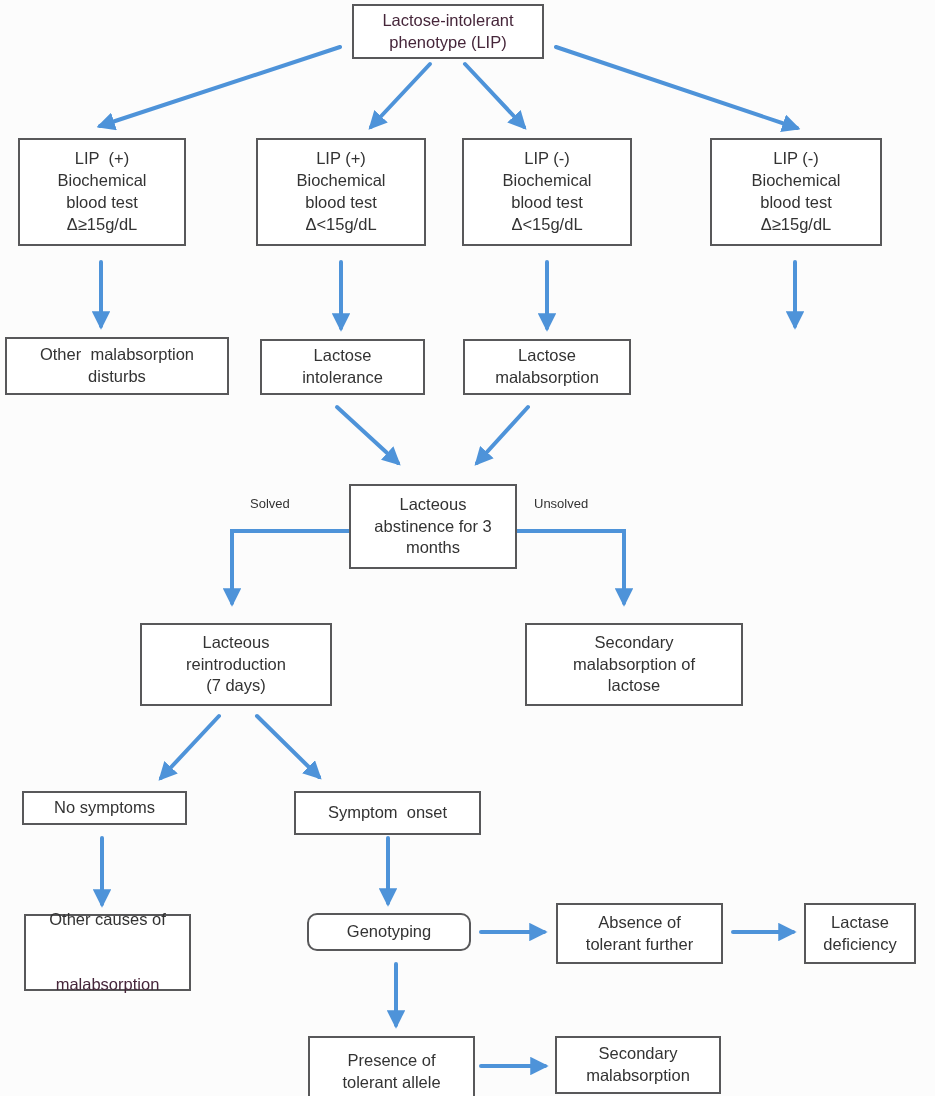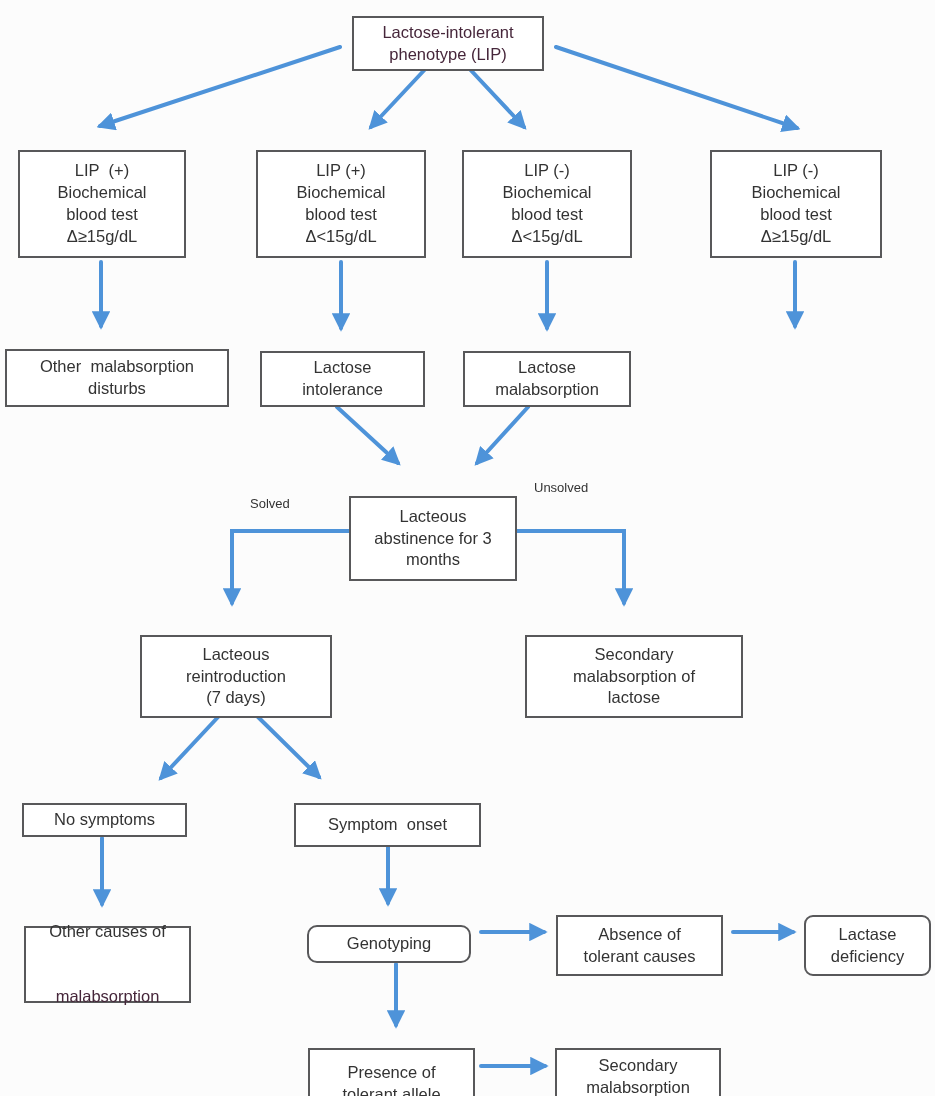--- a/index.html
+++ b/index.html
@@ -16,21 +16,21 @@
   .arrows line,.arrows polyline{
     stroke:var(--arrow);stroke-width:4;fill:none;stroke-linecap:round;
     stroke-linejoin:miter;
   }
   .arrows .head{fill:var(--arrow);}
   .node{
     position:absolute;box-sizing:border-box;
     border:2px solid var(--box-border);background:#ffffff;
     display:flex;align-items:center;justify-content:center;
     text-align:center;color:var(--text);
-    font-size:16.5px;line-height:1.32;white-space:pre-wrap;margin-top:12px;
+    font-size:16.5px;line-height:1.32;white-space:pre-wrap;
   }
   .node.accent{color:var(--accent-text);}
   .node .accent-line{color:var(--accent-text);display:block;}
   .node .plain-line{display:block;}
   .edge-label{
     position:absolute;color:var(--text);font-size:13px;
     white-space:nowrap;
   }
 </style>
 </head>
@@ -94,21 +94,21 @@
 
   <div class="node" style="left:260px;top:339px;width:165px;height:56px;">Lactose
 intolerance</div>
 
   <div class="node" style="left:463px;top:339px;width:168px;height:56px;">Lactose
 malabsorption</div>
 
 
   <div class="edge-label" style="left:250px;top:496px;">Solved</div>
 
-  <div class="edge-label" style="left:534px;top:480px;text-align:right;">Unsolved</div>
+  <div class="edge-label" style="left:534px;top:496px;text-align:right;">Unsolved</div>
 
   <div class="node" style="left:349px;top:484px;width:168px;height:85px;">Lacteous
 abstinence for 3
 months</div>
 
   <div class="node" style="left:140px;top:623px;width:192px;height:83px;">Lacteous
 reintroduction
 (7 days)</div>
 
   <div class="node" style="left:525px;top:623px;width:218px;height:83px;">Secondary
@@ -122,23 +122,23 @@
   <div class="node" style="left:24px;top:914px;width:167px;height:77px;text-align:center;">
     <span>
       <span class="plain-line">Other causes of</span>
       <span class="accent-line">malabsorption</span>
     </span>
   </div>
 
   <div class="node" style="left:307px;top:913px;width:164px;height:38px;border-radius:10px;">Genotyping</div>
 
   <div class="node" style="left:556px;top:903px;width:167px;height:61px;">Absence of
-tolerant causes</div>
+tolerant further</div>
 
-  <div class="node" style="left:804px;top:903px;width:127px;height:61px;border-radius:9px;">Lactase
+  <div class="node" style="left:804px;top:903px;width:112px;height:61px;">Lactase
 deficiency</div>
 
   <div class="node" style="left:308px;top:1036px;width:167px;height:71px;">Presence of
 tolerant allele</div>
 
   <div class="node" style="left:555px;top:1036px;width:166px;height:58px;">Secondary
 malabsorption</div>
 
 </div>
 

